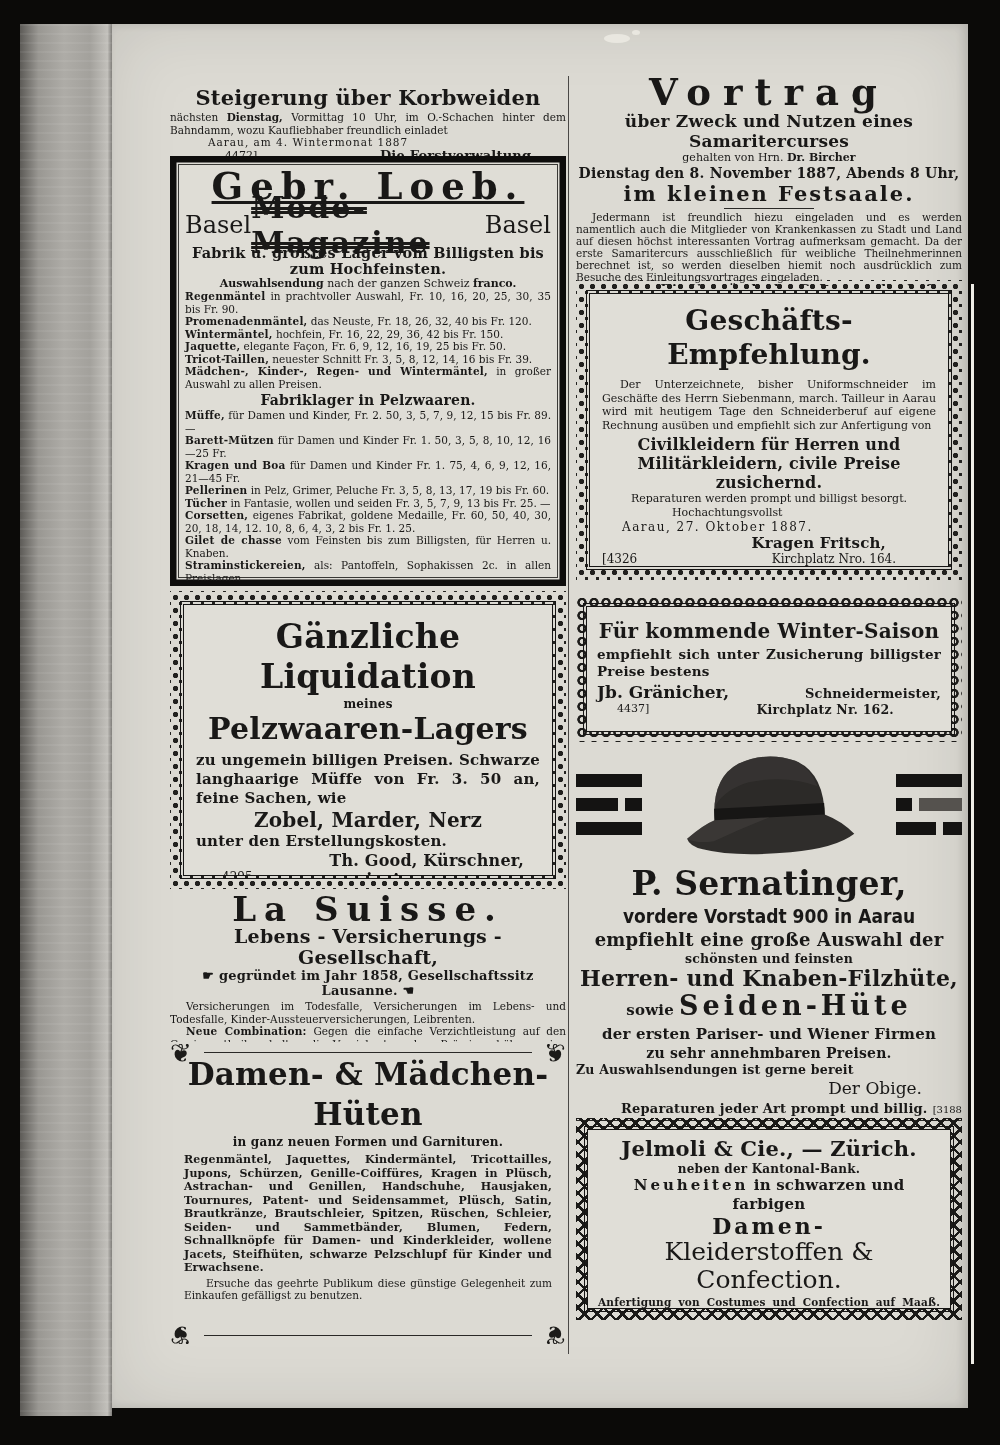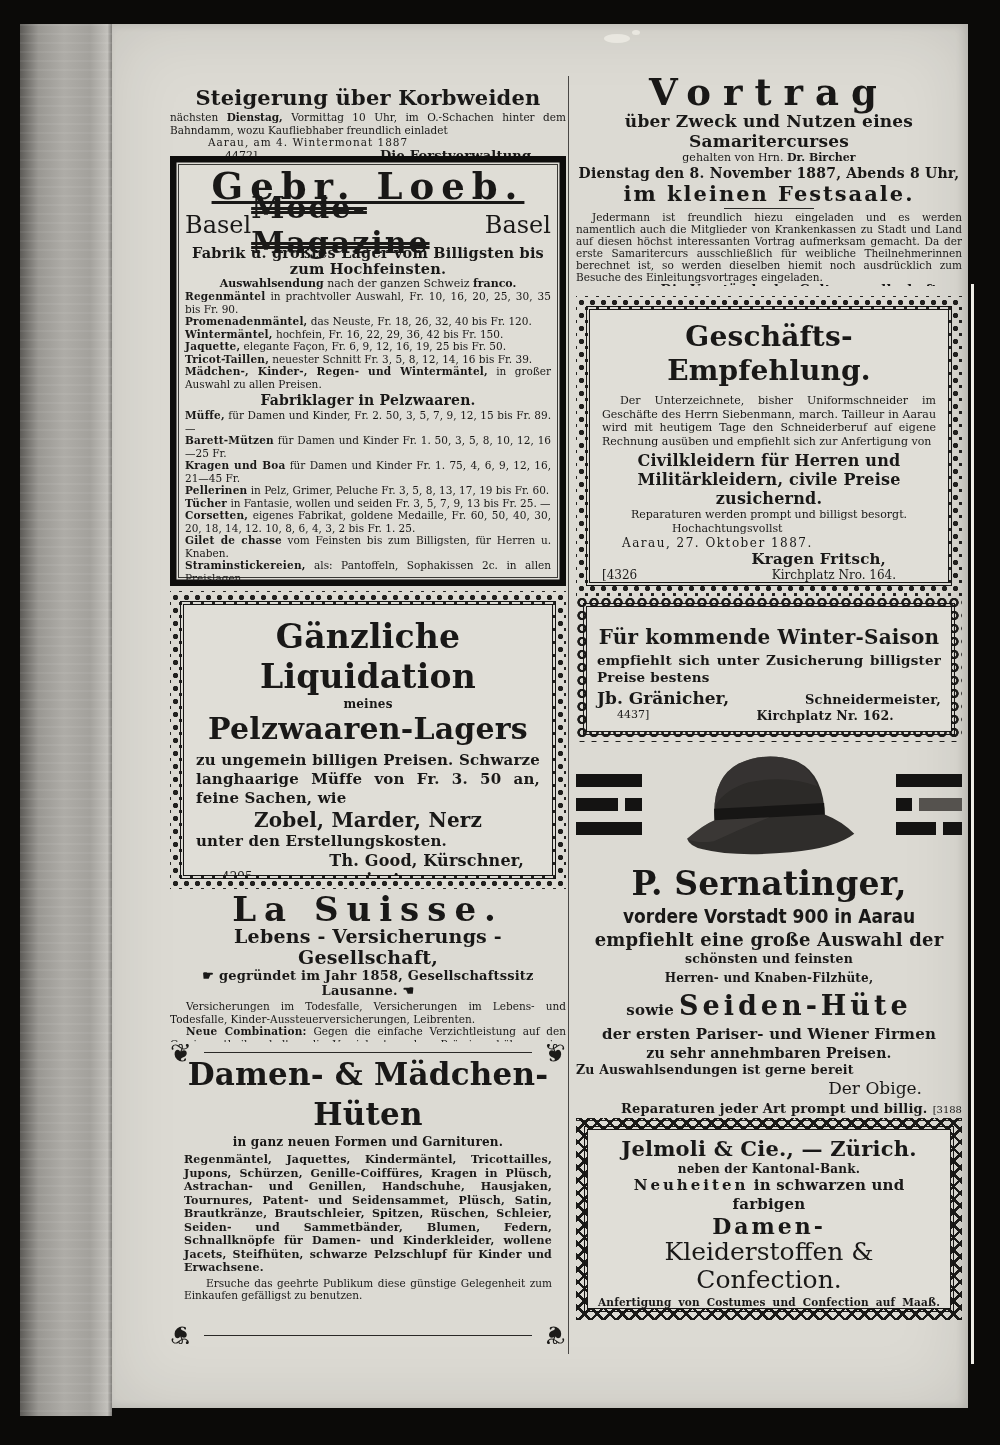--- a/index.html
+++ b/index.html
@@ -197,21 +197,21 @@
       <div class="frak c" style="font-size:17px;line-height:20px;">über Zweck und Nutzen eines Samaritercurses</div>
       <div class="c" style="font-size:11px;line-height:14px;"><span>gehalten von Hrn. </span><span class="b">Dr. Bircher</span></div>
       <div class="frak c" style="font-size:14px;line-height:17px;">Dienstag den 8. November 1887, Abends 8 Uhr,</div>
       <div class="c b" style="font-size:21px;line-height:24px;letter-spacing:2px;">im kleinen Festsaale.</div>
       <hr class="rule" style="width:90px;margin:2px auto;border-top-width:1.5px;">
       <div class="just" style="font-size:10.5px;line-height:12px;text-indent:16px;">Jedermann ist freundlich hiezu eingeladen und es werden namentlich auch die Mitglieder von Krankenkassen zu Stadt und Land auf diesen höchst interessanten Vortrag aufmerksam gemacht. Da der erste Samaritercurs ausschließlich für weibliche Theilnehmerinnen berechnet ist, so werden dieselben hiemit noch ausdrücklich zum Besuche des Einleitungsvortrages eingeladen.</div>
       <div class="frak c" style="font-size:13px;line-height:14.5px;padding-left:60px;">Die Vorstände der Culturgesellschaft</div>
 
     </div>
 
-    <div class="blk" style="top:272px;height:300px;">
+    <div class="blk" style="top:256px;height:300px;">
       <div class="ornate orn-scroll">
         <div class="ornate-inner">
           <div class="frak c" style="font-size:28px;line-height:34px;margin-top:2px;">Geschäfts-Empfehlung.</div>
           <div class="just" style="font-size:11px;line-height:13.5px;text-indent:18px;margin-top:6px;">Der Unterzeichnete, bisher Uniformschneider im Geschäfte des Herrn Siebenmann, march. Tailleur in Aarau wird mit heutigem Tage den Schneiderberuf auf eigene Rechnung ausüben und empfiehlt sich zur Anfertigung von</div>
           <div class="frak c" style="font-size:16px;line-height:19px;margin-top:3px;">Civilkleidern für Herren und</div>
           <div class="frak c" style="font-size:16px;line-height:19px;">Militärkleidern, civile Preise zusichernd.</div>
           <div class="c" style="font-size:11px;line-height:14px;">Reparaturen werden prompt und billigst besorgt.</div>
           <div style="font-size:11px;line-height:14px;padding-left:70px;">Hochachtungsvollst</div>
           <div style="font-size:12px;line-height:15px;letter-spacing:1.5px;padding-left:20px;">Aarau, 27. Oktober 1887.</div>
           <div class="frak r" style="font-size:15px;line-height:17px;padding-right:50px;">Kragen Fritsch,</div>
@@ -219,21 +219,21 @@
             <span>[4326</span>
             <span style="padding-right:40px;">Kirchplatz Nro. 164.</span>
           </div>
         </div>
       </div>
     </div>
 
     <div class="blk" style="top:572px;height:146px;">
       <div class="ornate orn-ring" style="padding:10px;">
         <div class="ornate-inner" style="padding:6px 10px;">
-          <div class="frak c" style="font-size:20px;line-height:24px;margin-top:12px;">Für kommende Winter-Saison</div>
+          <div class="frak c" style="font-size:20px;line-height:24px;margin-top:6px;">Für kommende Winter-Saison</div>
           <div class="frak just" style="font-size:13.5px;line-height:17px;margin-top:3px;">empfiehlt sich unter Zusicherung billigster Preise bestens</div>
           <div style="display:flex;align-items:baseline;justify-content:space-between;gap:5px;margin-top:2px;">
             <span class="b" style="font-size:17px;">Jb. Gränicher,</span>
             <span class="frak" style="font-size:13px;">Schneidermeister,</span>
           </div>
           <div style="display:flex;font-size:11px;">
             <span style="padding-left:20px;">4437]</span>
             <span class="frak" style="font-size:12.5px;margin:0 auto;padding-left:60px;">Kirchplatz Nr. 162.</span>
           </div>
         </div>
@@ -268,21 +268,21 @@
           <div class="bar-split">
               <div class="bar" style="width:40px;"></div>
               <div class="bar" style="width:19px;"></div>
             </div>
         </div>
       </div>
       <div class="frak c" style="font-size:33px;line-height:40px;">P. Sernatinger,</div>
       <div class="c b" style="font-size:19px;line-height:24px;font-family:'DejaVu Sans','Liberation Sans',sans-serif;font-stretch:condensed;">vordere Vorstadt 900 in Aarau</div>
       <div class="frak c" style="font-size:18px;line-height:23px;">empfiehlt eine große Auswahl der</div>
       <div class="frak c" style="font-size:12.5px;line-height:15px;">schönsten und feinsten</div>
-      <div class="frak c" style="font-size:12px;line-height:25px;">Herren- und Knaben-Filzhüte,</div>
+      <div class="frak c" style="font-size:22px;line-height:25px;">Herren- und Knaben-Filzhüte,</div>
       <div class="c" style="line-height:30px;">
         <span class="frak" style="font-size:15px;">sowie</span>
         <span class="b" style="font-size:27px;letter-spacing:4px;">Seiden-Hüte</span>
       </div>
       <div class="frak c" style="font-size:15px;line-height:19px;">der ersten Pariser- und Wiener Firmen</div>
       <div class="frak c" style="font-size:14px;line-height:18px;">zu sehr annehmbaren Preisen.</div>
       <div class="frak" style="font-size:12.5px;line-height:16px;">Zu Auswahlsendungen ist gerne bereit</div>
       <div class="r" style="font-size:17px;line-height:20px;padding-right:40px;">Der Obige.</div>
       <div style="display:flex;align-items:baseline;margin-top:3px;">
         <span class="frak" style="font-size:13px;margin:0 auto;padding-left:40px;">Reparaturen jeder Art prompt und billig.</span>

